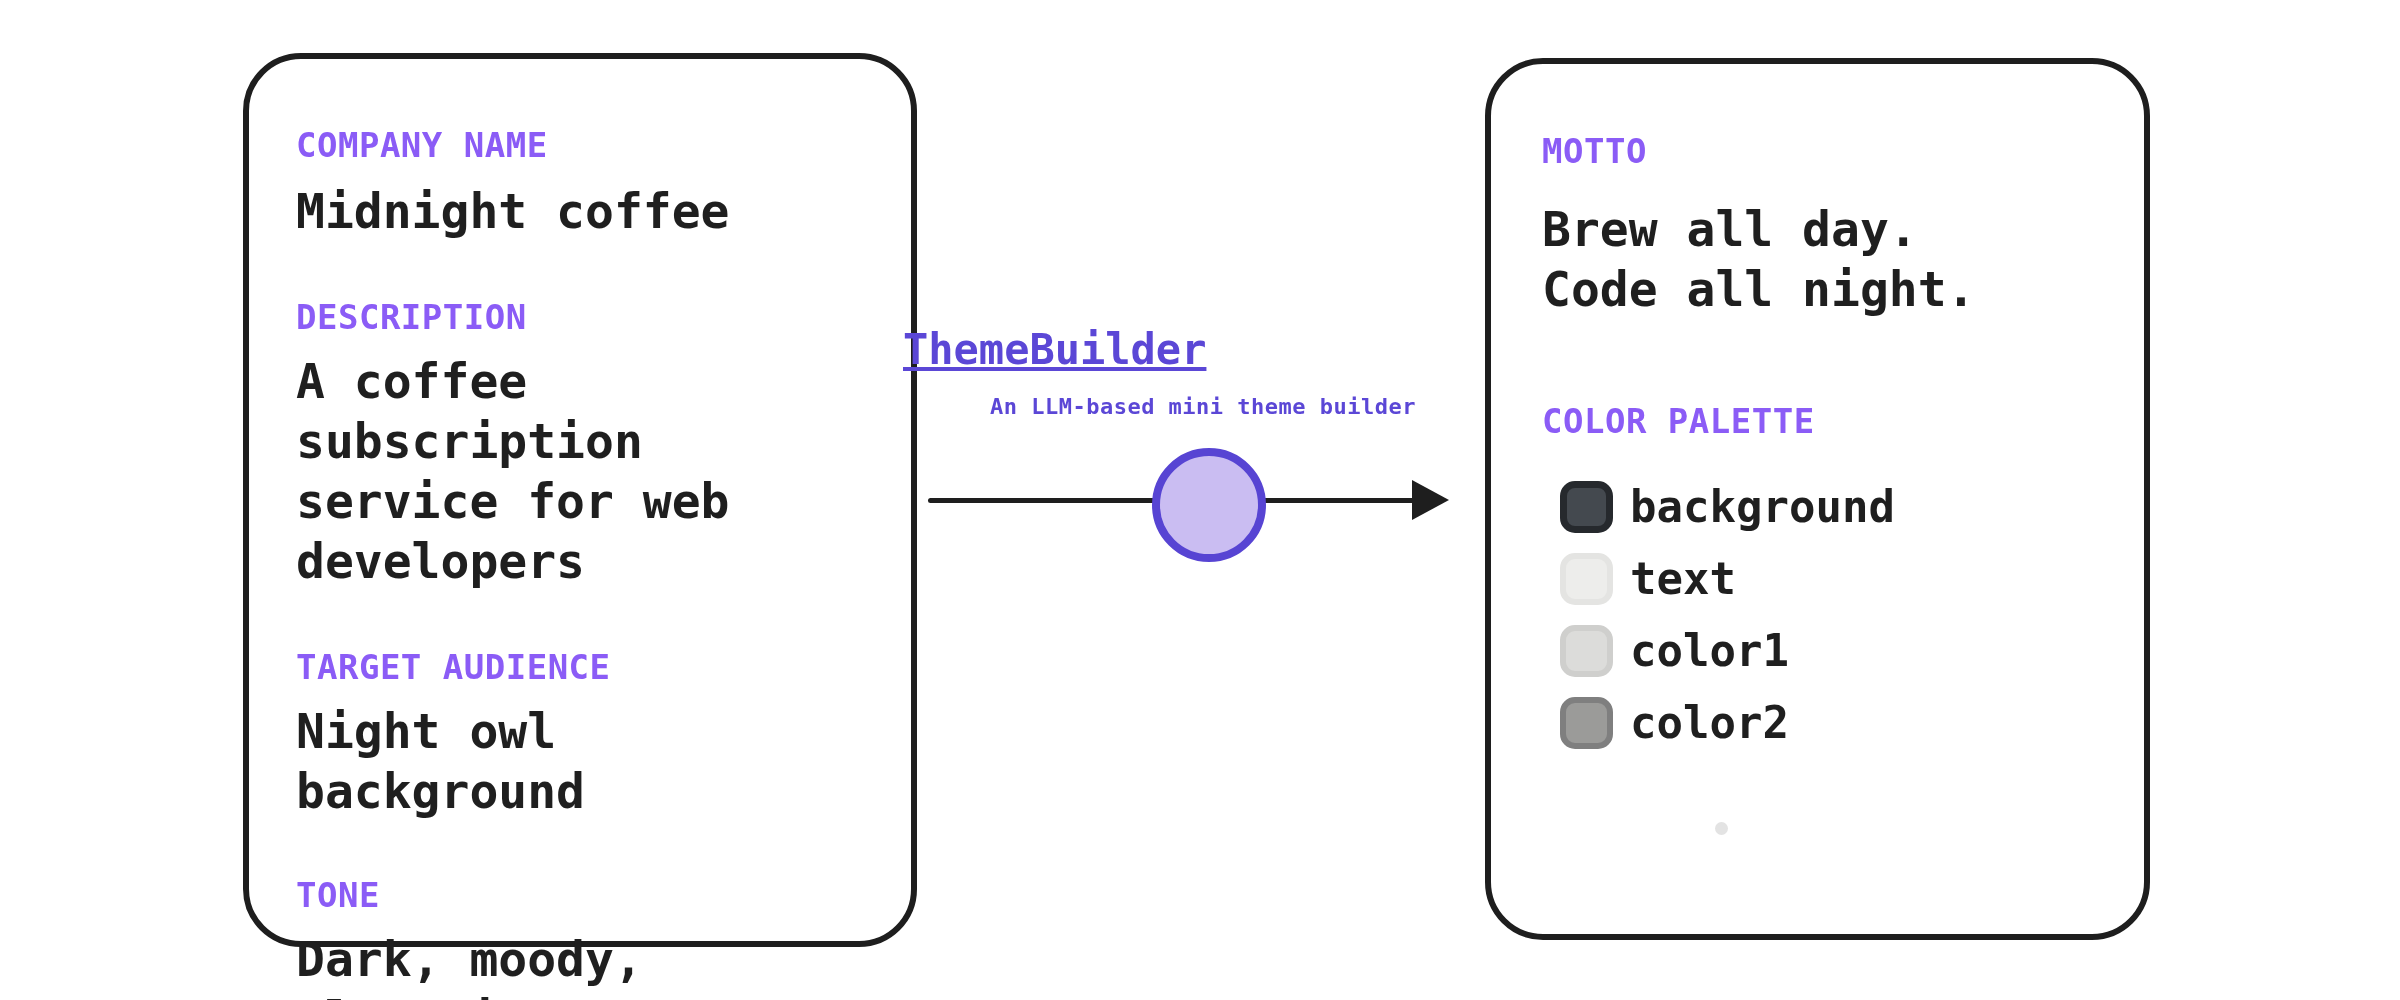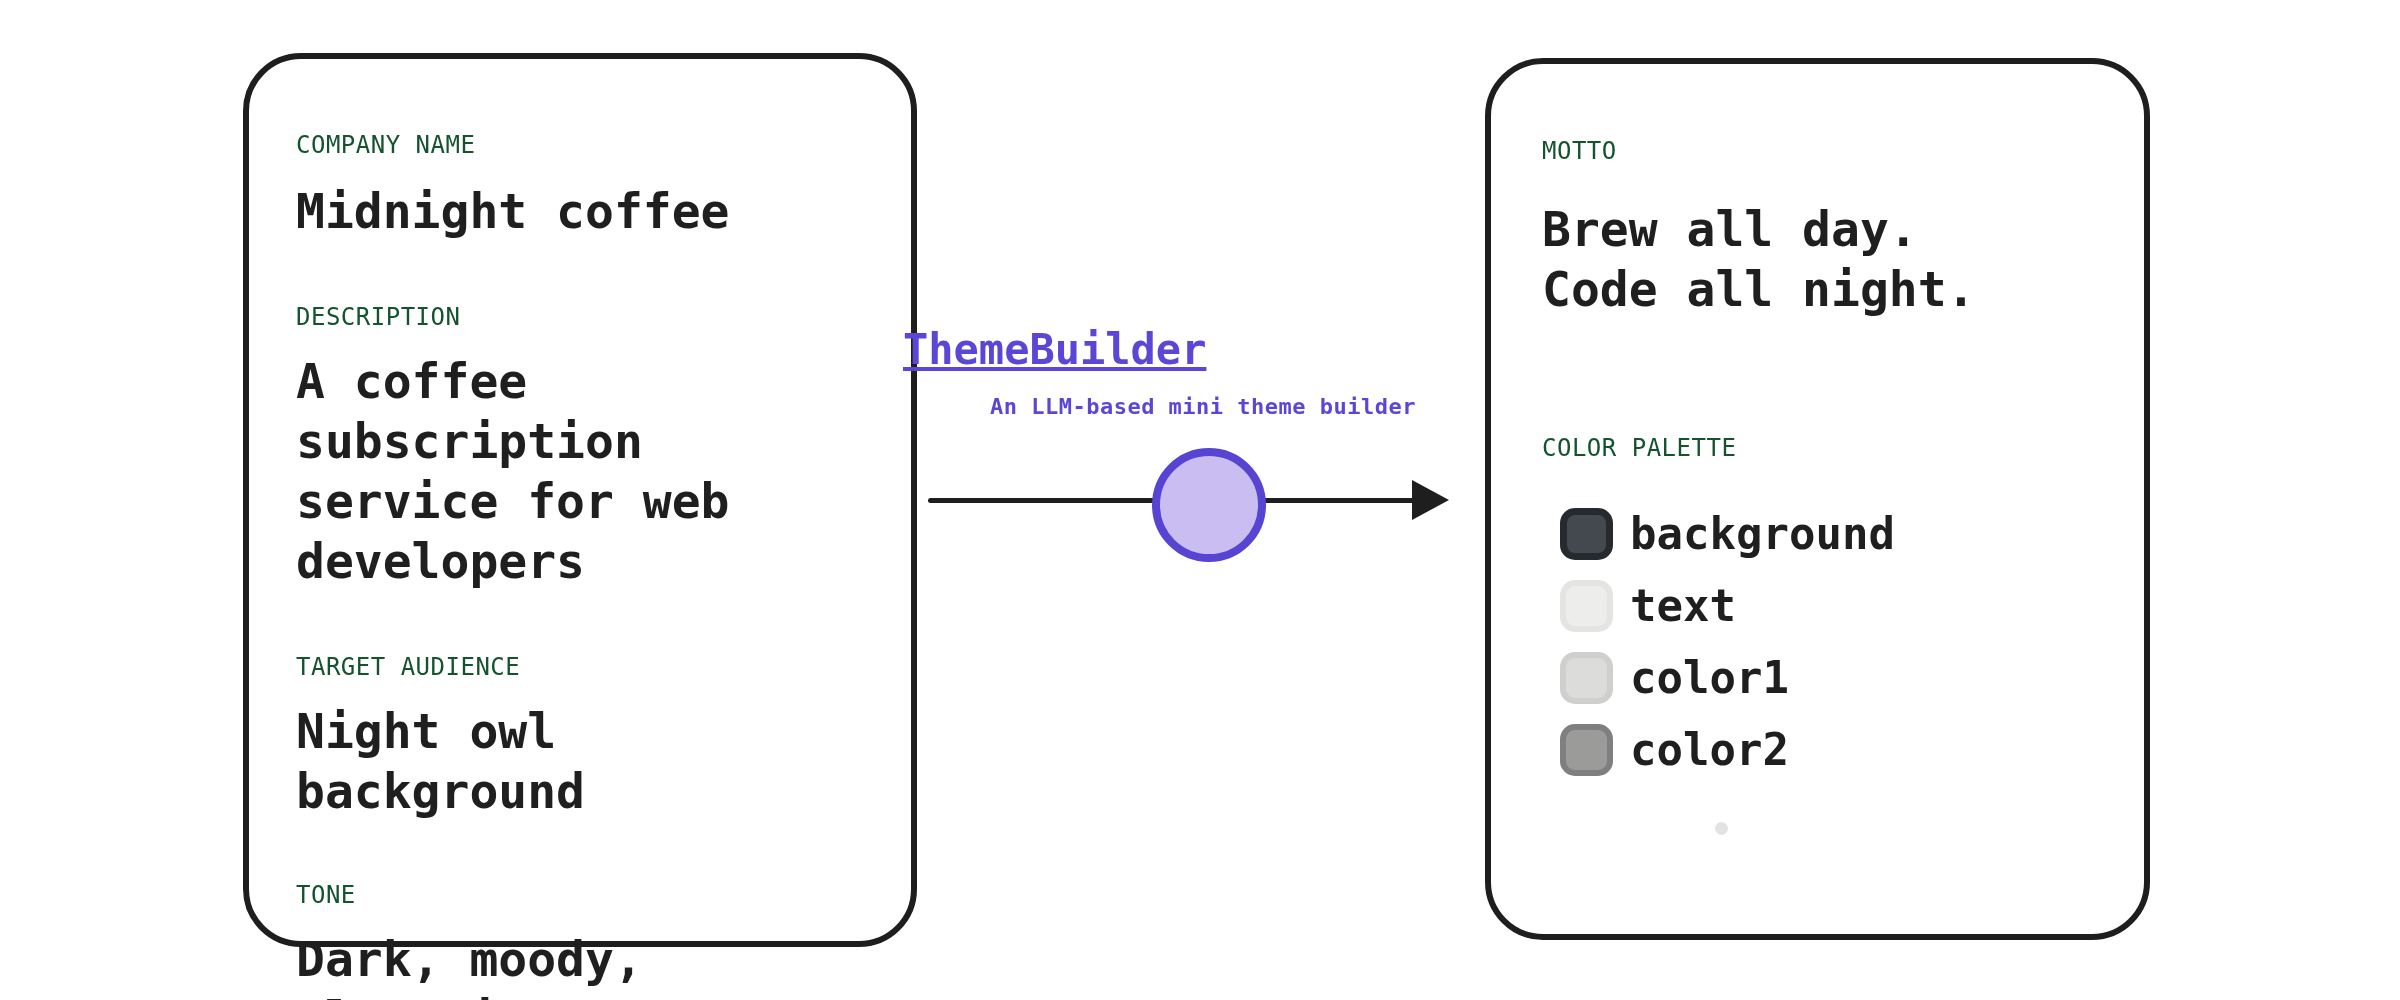--- a/index.html
+++ b/index.html
@@ -14,22 +14,22 @@
   .card{
     position:absolute;
     box-sizing:border-box;
     background:#ffffff;
     border:6px solid #1e1e1e;
     border-radius:58px;
   }
   .card-left{left:243px;top:53px;width:674px;height:894px;padding:64px 38px 0 47px;}
   .card-right{left:1485px;top:58px;width:665px;height:882px;padding:65px 38px 0 51px;}
   .field-label{
-    font-size:24px;line-height:44px;
-    color:#14532d;font-weight:400;letter-spacing:.5px;
+    font-size:34px;line-height:44px;
+    color:#8b5cf6;font-weight:700;letter-spacing:.5px;
     white-space:nowrap;
   }
   .field-value{
     font-size:48px;line-height:60px;
     color:#1f1f1f;font-weight:700;
   }
   .mt-value{margin-top:14px;}
   .mt-label{margin-top:54px;}
   
   .proc-title{
@@ -56,21 +56,21 @@
     border-left:37px solid #1e1e1e;
   }
   .proc-node{
     position:absolute;left:1152px;top:448px;
     box-sizing:border-box;
     width:114px;height:114px;border-radius:50%;
     background:#cabdf2;border:8px solid #5744d3;
   }
   
   .motto-lines{margin-top:26px;}
-  .palette-section-label{margin-top:107px;}
+  .palette-section-label{margin-top:80px;}
   .palette-list{margin-top:38px;}
   .palette-row{
     display:flex;align-items:center;
     height:52px;margin-bottom:20px;margin-left:18px;
   }
   .swatch{
     box-sizing:border-box;
     width:53px;height:52px;
     border-radius:15px;
     border:6px solid transparent;

